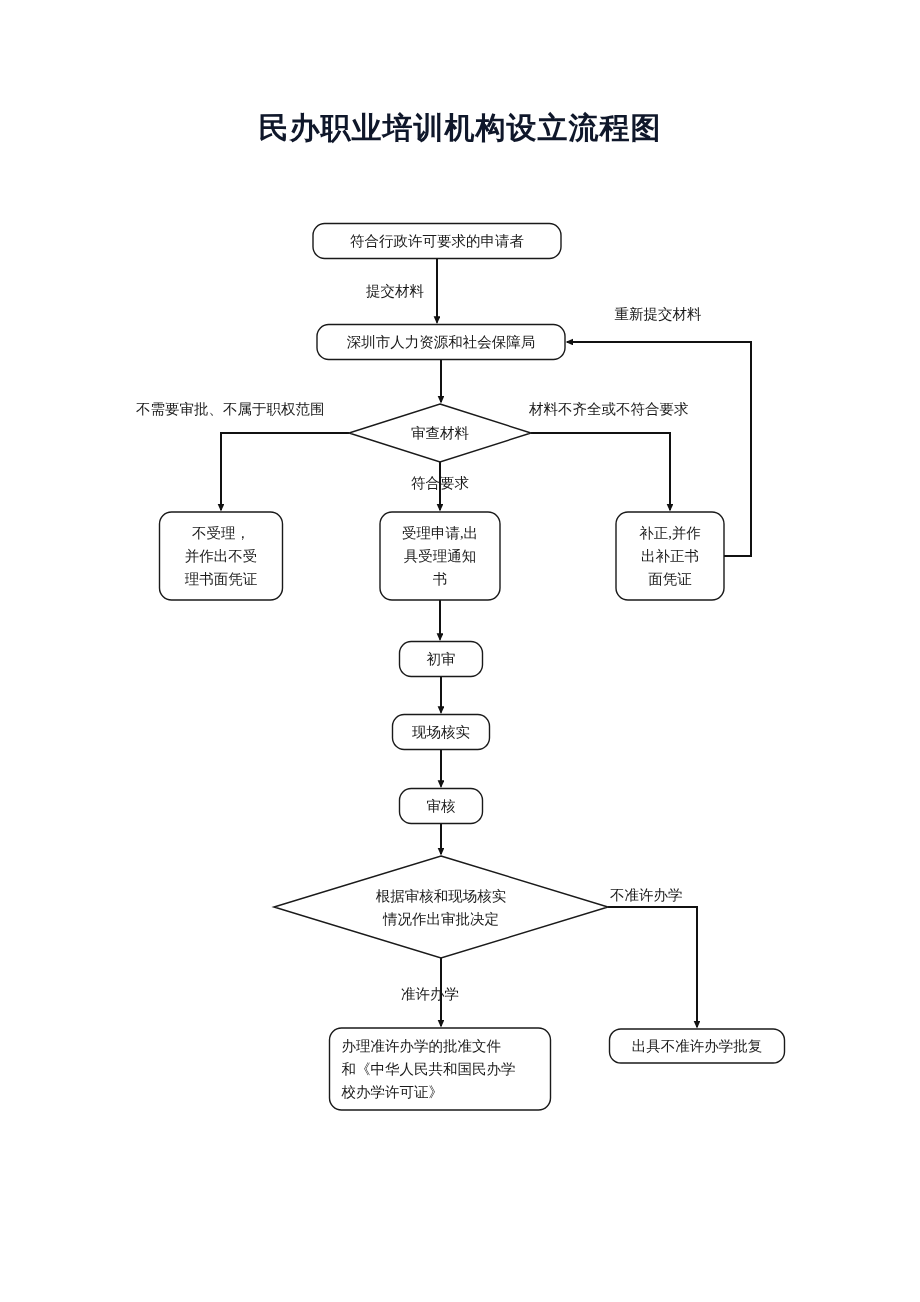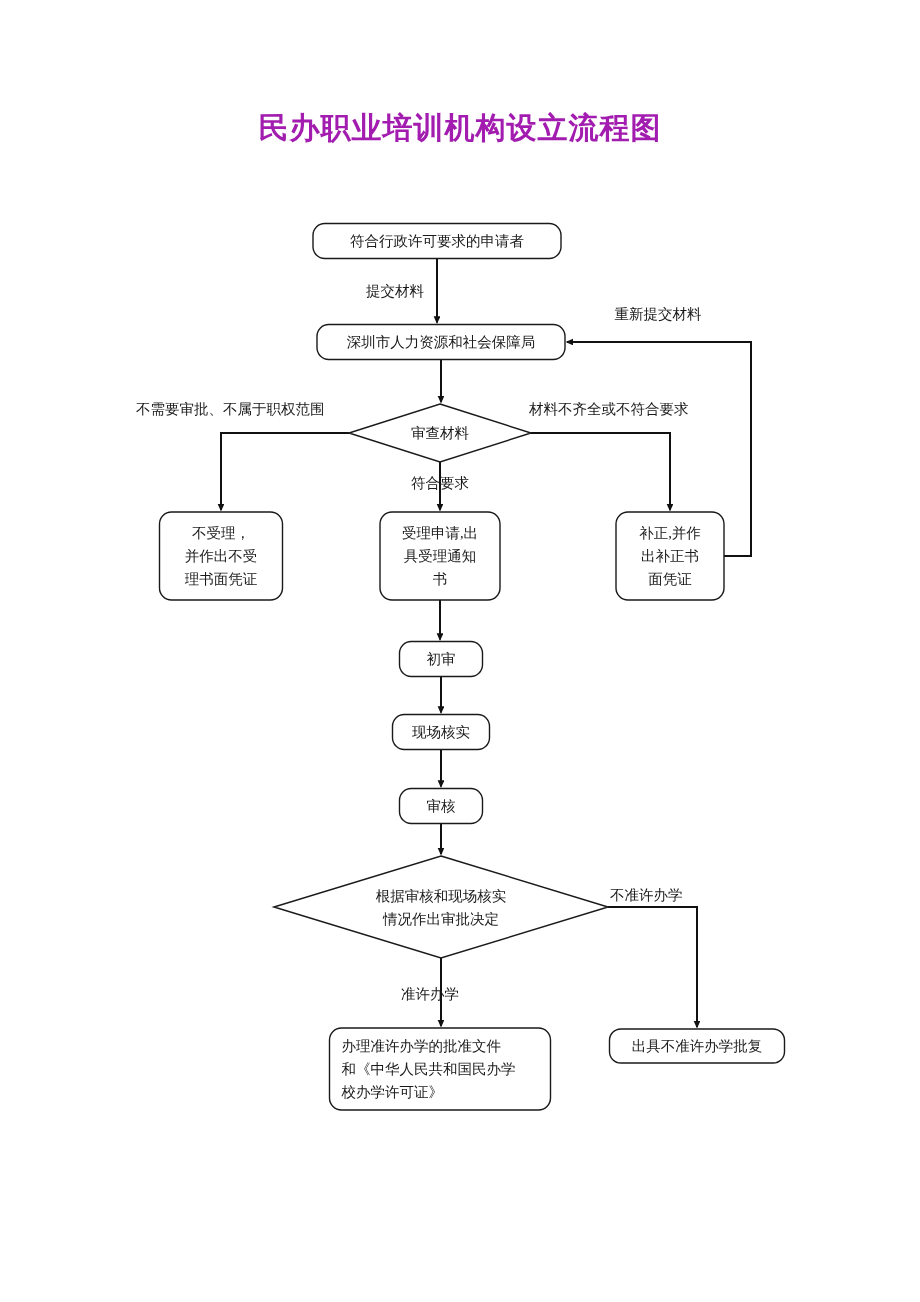--- a/index.html
+++ b/index.html
@@ -26,21 +26,21 @@
     position: absolute;
     left: 0;
     top: 108px;
     width: 920px;
     text-align: center;
     font-family: "DejaVu Serif", "Liberation Serif", serif;
     font-weight: bold;
     font-size: 30px;
     letter-spacing: 1px;
     line-height: 40px;
-    color: #a21caf;
+    color: #0f172a;
   }
   svg {
     display: block;
     position: absolute;
     left: 0;
     top: 0;
   }
   .node-shape {
     fill: #ffffff;
     stroke: #1a1a1a;

